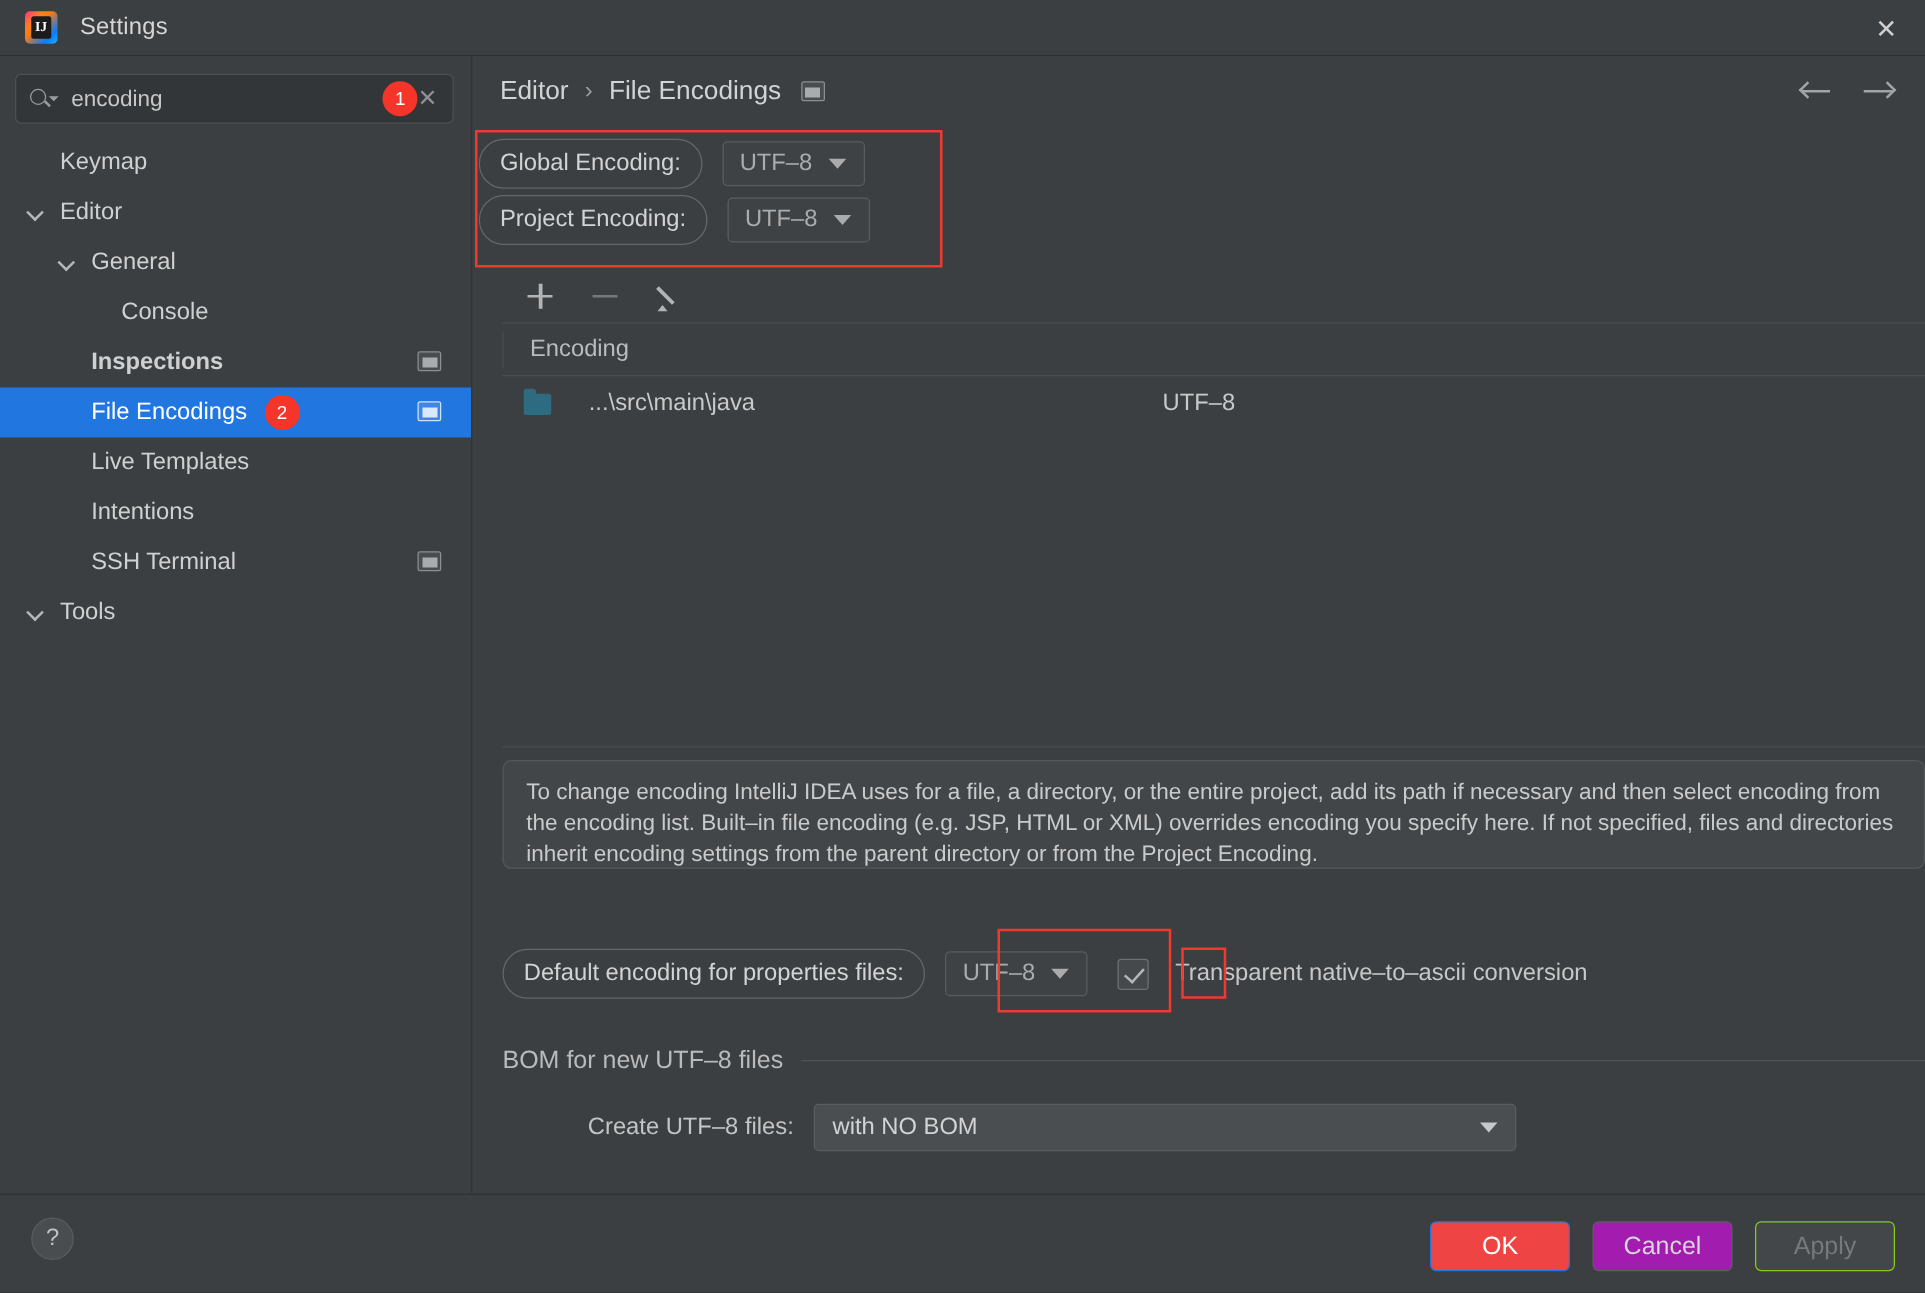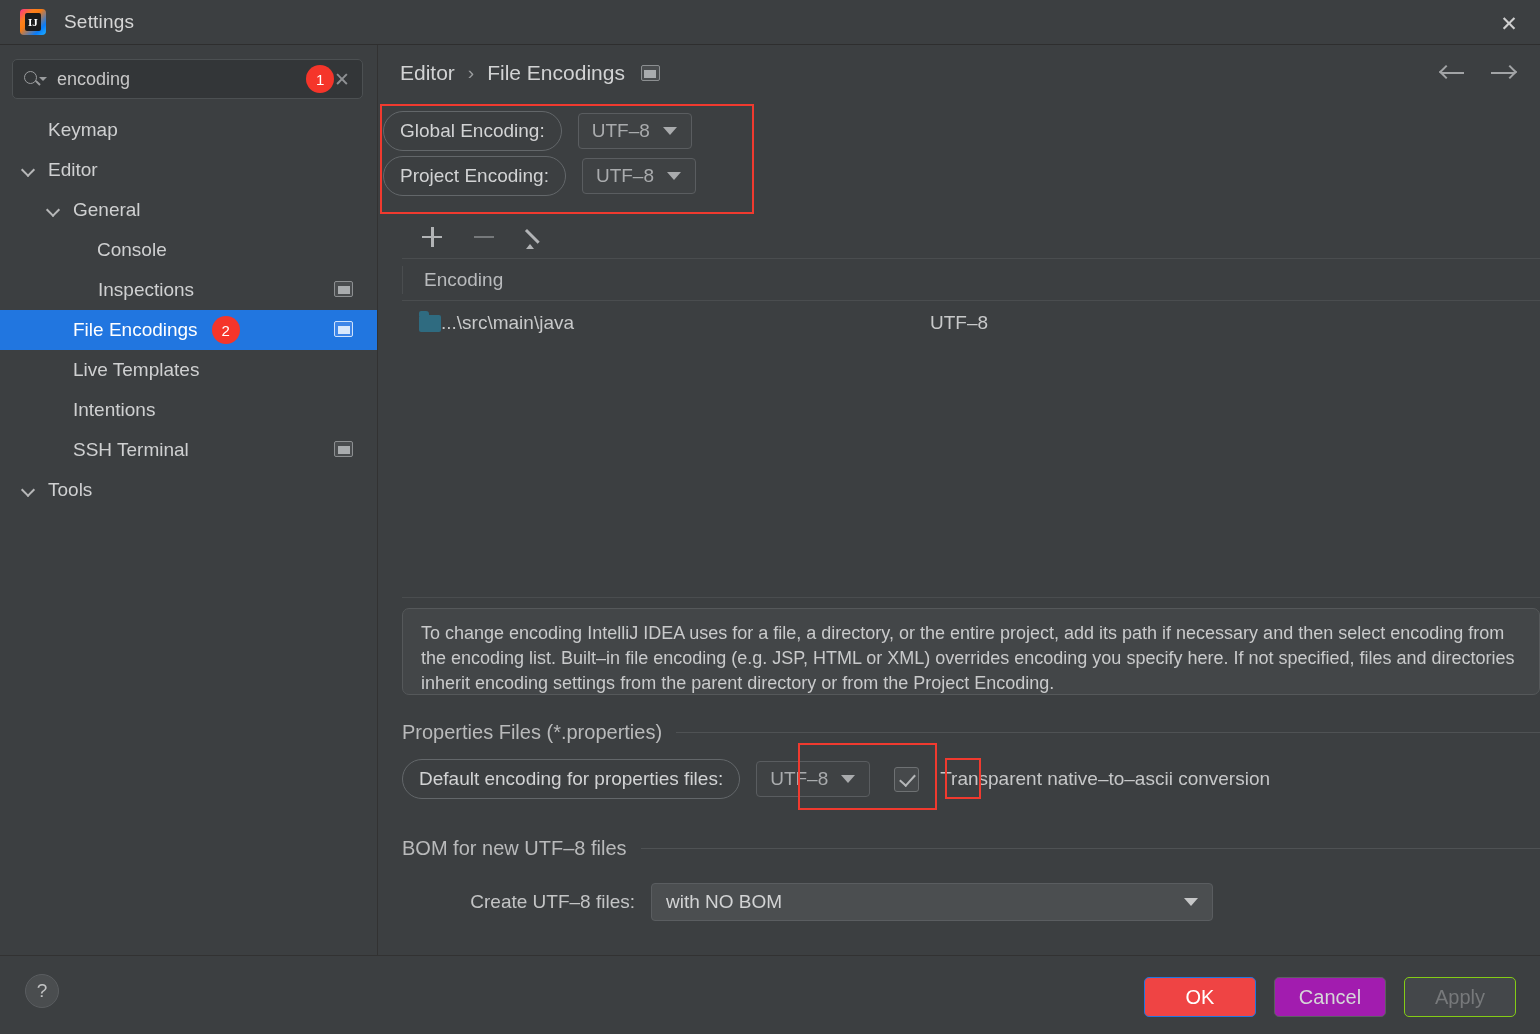--- a/index.html
+++ b/index.html
@@ -204,21 +204,21 @@
     border-bottom: 1px solid #4a4d4f; font-size: 19px; color: #b9bbbd;
   }
   .th-path { width: 505px; padding-left: 17px; display: flex; align-items: center; gap: 11px; }
   .th-sep { width: 1px; height: 28px; background: #4a4d4f; }
   .th-enc { padding-left: 21px; }
   .tri-up {
     border-left: 6px solid transparent; border-right: 6px solid transparent;
     border-bottom: 7px solid #a9abad;
   }
   .tbl-row { height: 44px; display: flex; align-items: center; font-size: 19px; color: #c8c9ca; }
-  .td-path { width: 506px; padding-left: 17px; display: flex; align-items: center; gap: 0; }
+  .td-path { width: 506px; padding-left: 17px; display: flex; align-items: center; gap: 30px; }
   .folder-ico {
     width: 22px; height: 17px; background: #2f6b80; border-radius: 2px; position: relative; flex: 0 0 auto;
   }
   .folder-ico::before {
     content: ""; position: absolute; left: 0; top: -4px; width: 10px; height: 5px;
     background: #2f6b80; border-radius: 2px 3px 0 0;
   }
   .td-enc { padding-left: 22px; }
 
   .infobox {
@@ -315,21 +315,21 @@
           <span class="lbl" style="margin-left: 48px;">Editor</span>
         </div>
         <div class="tnode">
           <span class="arrow" style="left: 47px;"></span>
           <span class="lbl" style="margin-left: 73px;">General</span>
         </div>
         <div class="tnode">
           <span class="lbl" style="margin-left: 97px;">Console</span>
         </div>
         <div class="tnode">
-          <span class="lbl" style="margin-left: 98px;">Inspections</span>
+          <span class="lbl" style="margin-left: 73px; font-weight: bold;">Inspections</span>
           <span class="cfgicon"></span>
         </div>
         <div class="tnode sel">
           <span class="lbl" style="margin-left: 73px;">File Encodings</span>
           <span class="tbadge">2</span>
           <span class="cfgicon"></span>
         </div>
         <div class="tnode">
           <span class="lbl" style="margin-left: 73px;">Live Templates</span>
         </div>
@@ -404,24 +404,20 @@
               <span class="folder-ico"></span>
               <span>...\src\main\java</span>
             </div>
             <div class="td-enc">UTF–8</div>
           </div>
         </div>
     </div>
 
     <div class="infobox">To change encoding IntelliJ IDEA uses for a file, a directory, or the entire project, add its path if necessary and then select encoding from the encoding list. Built–in file encoding (e.g. JSP, HTML or XML) overrides encoding you specify here. If not specified, files and directories inherit encoding settings from the parent directory or from the Project Encoding.</div>
 
-    <div class="grouphdr" id="g-props">
-      <span>Properties Files (*.properties)</span>
-      <span class="line"></span>
-    </div>
     <div class="proprow">
       <div class="pill">Default encoding for properties files:</div>
       <div class="combo-sm">
         <span>UTF–8</span>
         <span class="tri-down"></span>
       </div>
       <div class="chkbox"></div>
       <div class="chklabel">Transparent native–to–ascii conversion</div>
     </div>
     <div class="annot" id="annot-prop"></div>

